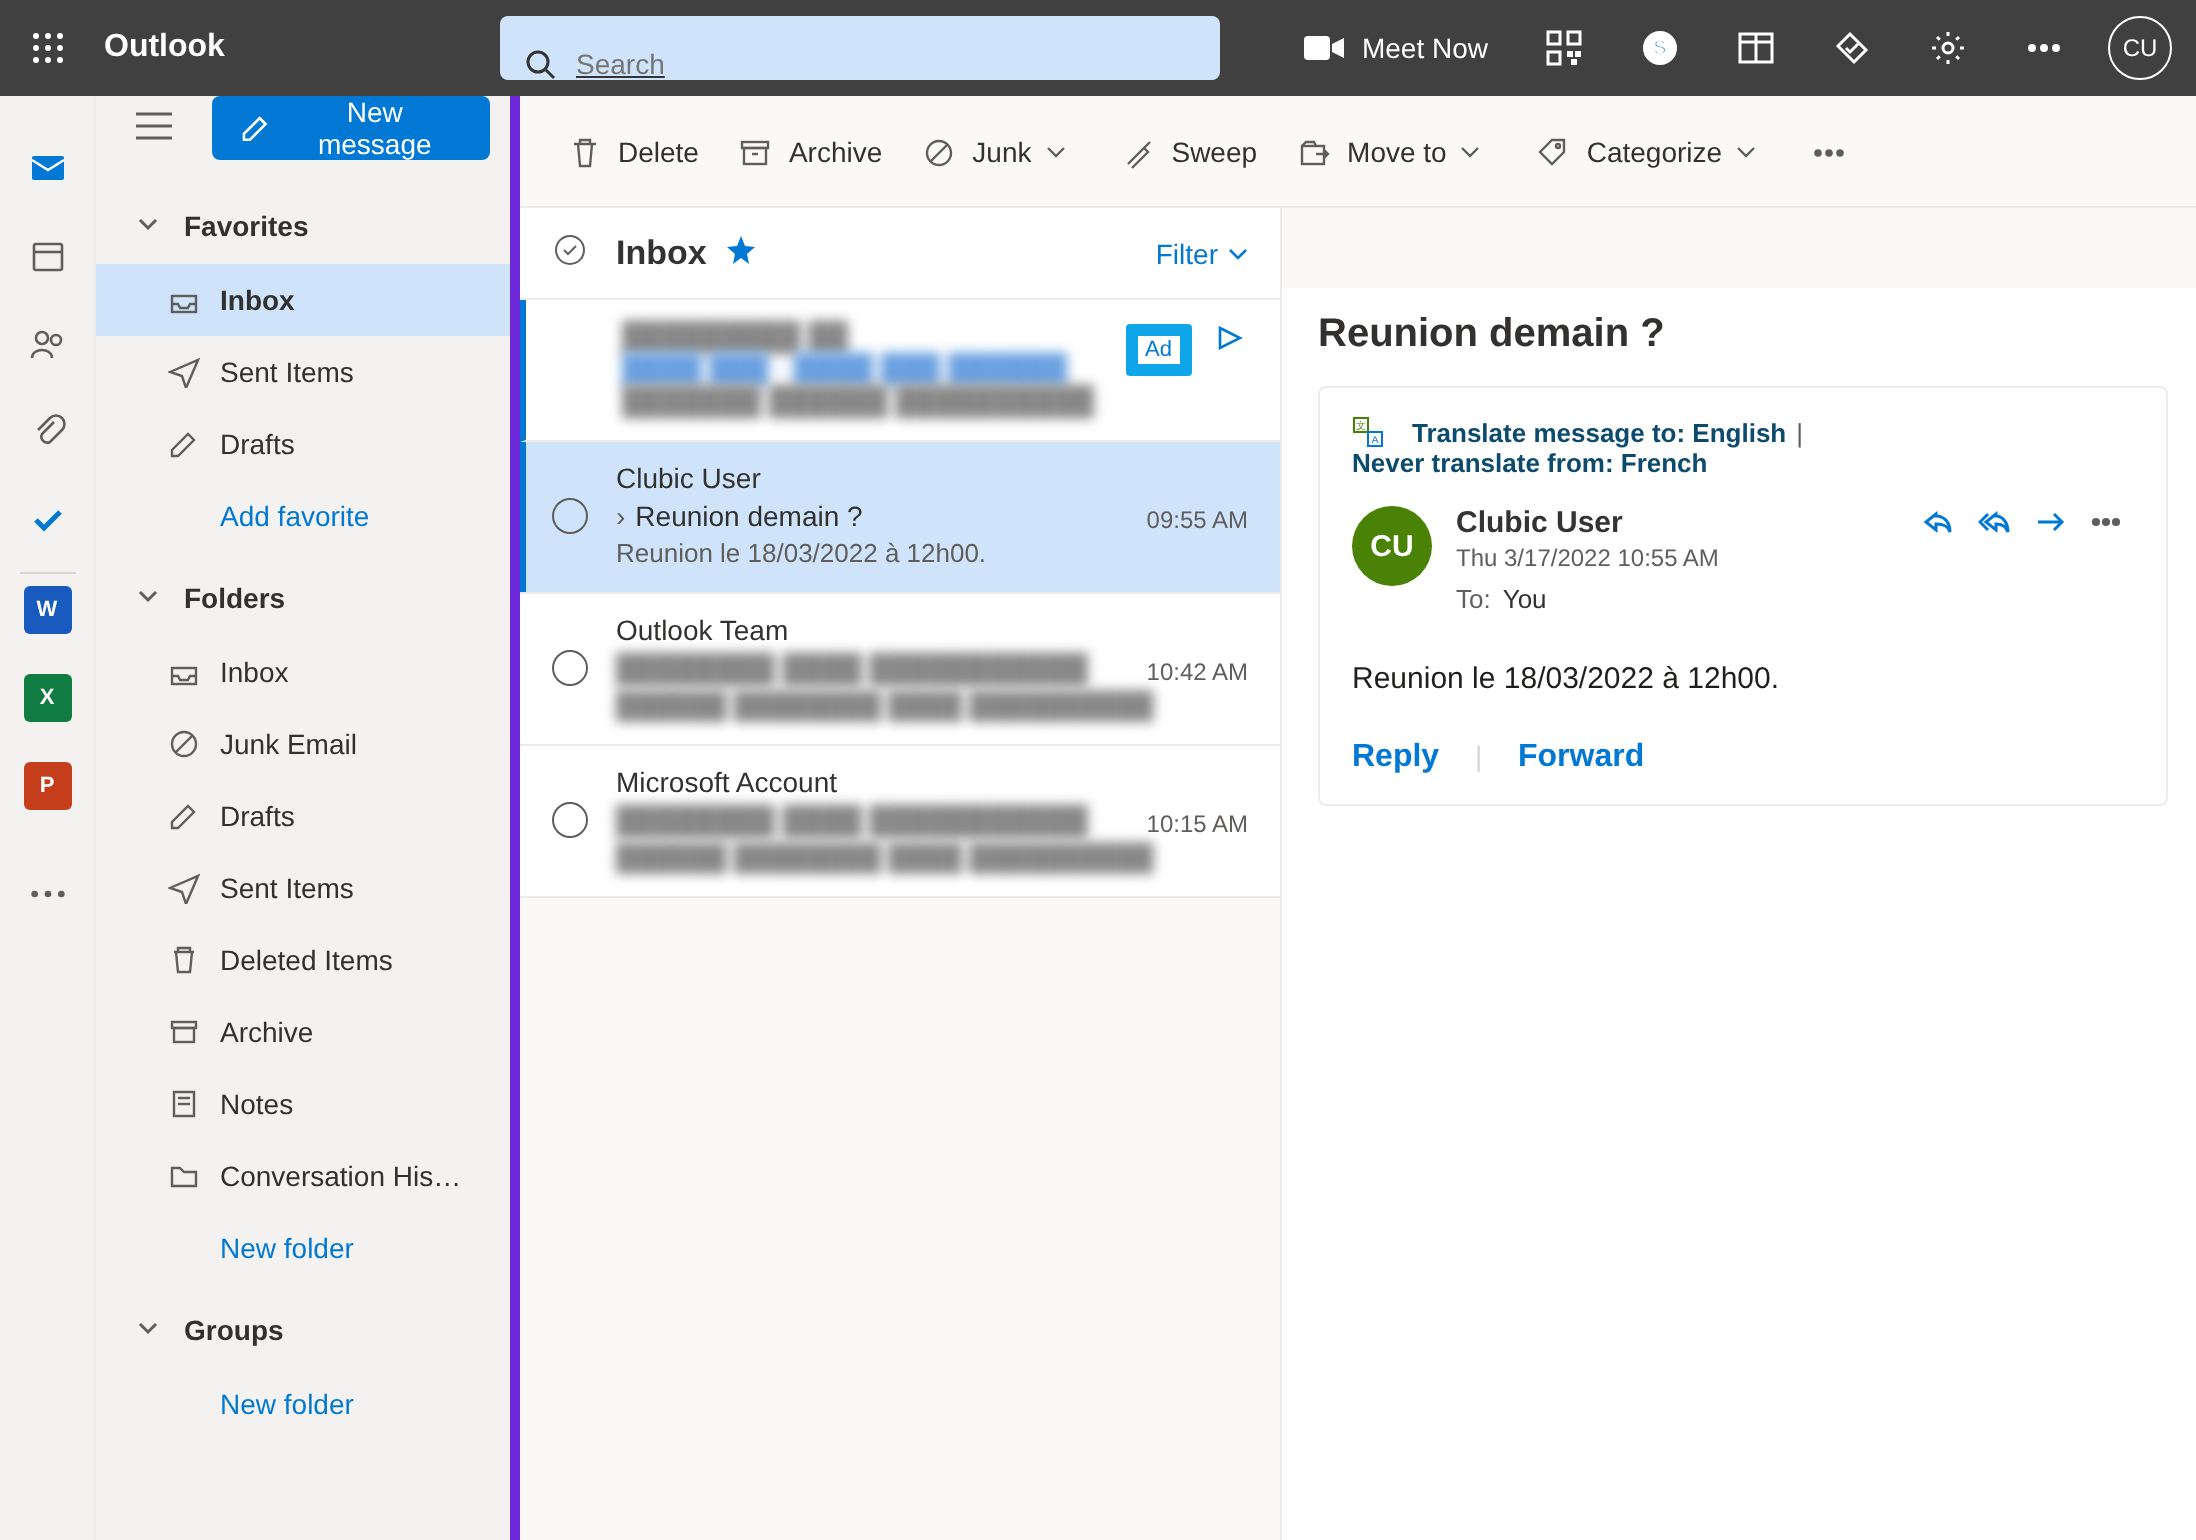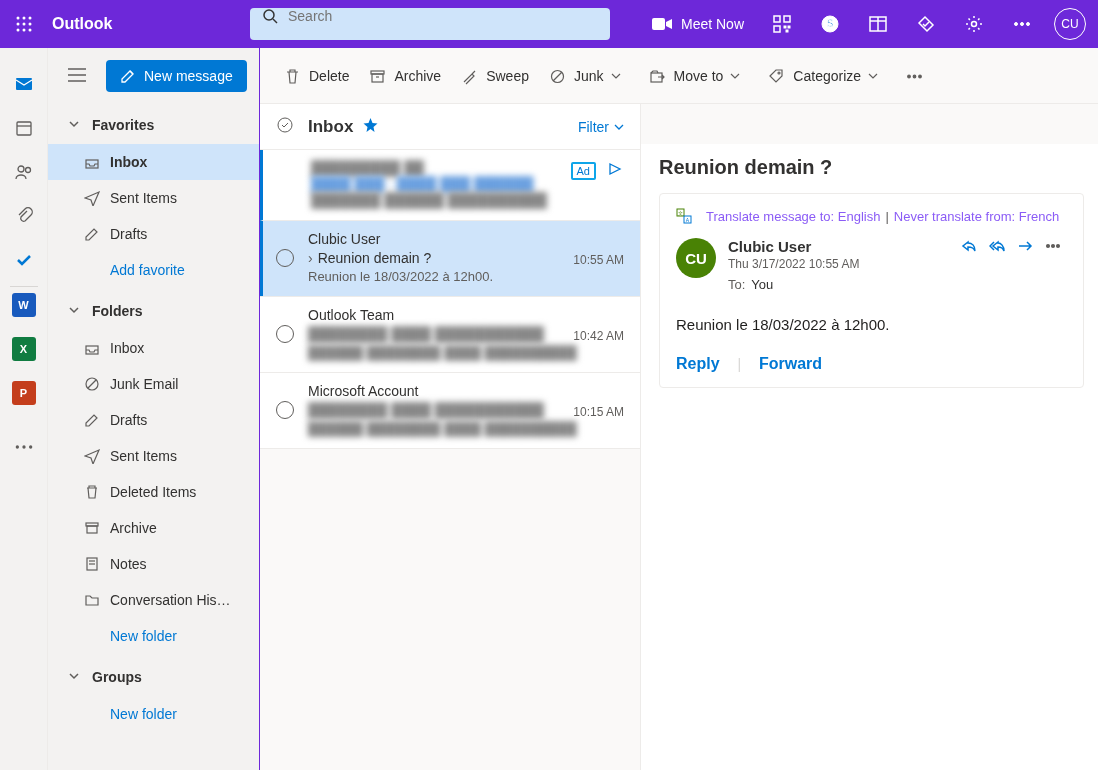--- a/index.html
+++ b/index.html
@@ -1,36 +1,36 @@
 <!DOCTYPE html>
 <html><head>
 <meta charset="utf-8">
 <style>
 *{box-sizing:border-box;margin:0;padding:0;font-family:"Segoe UI",Arial,sans-serif;}
 body{width:1098px;height:770px;overflow:hidden;background:#fff;font-size:14px;color:#333;}
-.header{height:48px;background:#6d28d9;display:flex;align-items:center;color:#fff;}
+.header{height:48px;background:#404040;display:flex;align-items:center;color:#fff;}
 .waffle{width:48px;display:flex;align-items:center;justify-content:center;}
 .waffle-grid{width:16px;height:16px;fill:#fff;}
 .brand{width:202px;padding-left:4px;font-size:16px;font-weight:600;}
-.search{width:360px;height:32px;background:#cfe4fa;border-radius:4px;display:flex;align-items:flex-start;padding:0 12px;color:#333;}
+.search{width:360px;height:32px;background:#cfe4fa;border-radius:4px;display:flex;align-items:flex-end;padding:0 12px;color:#333;text-decoration:underline;}
 .search svg{width:16px;height:16px;stroke:#333;margin-right:10px;}
 .hdr-right{margin-left:auto;display:flex;align-items:center;height:100%;}
 .hbtn{width:48px;height:48px;display:flex;align-items:center;justify-content:center;}
 .hbtn svg{width:18px;height:18px;fill:#fff;stroke:#fff;}
 .meet-btn{display:flex;align-items:center;padding:0 14px 0 8px;height:48px;font-size:14px;}
 .meet-btn svg{width:20px;height:14px;fill:#fff;margin-right:9px;}
 .avatar-hdr{width:32px;height:32px;border-radius:50%;border:1.5px solid #fff;display:flex;align-items:center;justify-content:center;font-size:12px;margin:0 12px 0 8px;background:transparent;}
 .main{display:flex;height:722px;}
 .leftrail{width:48px;background:#f3f2f1;border-right:1px solid #edebe9;display:flex;flex-direction:column;align-items:center;padding-top:14px;}
 .rail-ic{width:48px;height:44px;display:flex;align-items:center;justify-content:center;position:relative;}
 .rail-ic.active::before{content:"";position:absolute;left:0;top:8px;bottom:8px;width:0px;background:#0078d4;}
 .rail-ic svg{width:20px;height:20px;}
 .rail-sep{height:1px;width:28px;background:#d8d6d4;margin:4px 0 6px;}
 .app-tile{width:24px;height:24px;border-radius:3px;display:flex;align-items:center;justify-content:center;color:#fff;font-size:11px;font-weight:700;margin-bottom:20px;}
-.nav{width:212px;background:#f3f2f1;border-right:1px solid #6d28d9;padding-top:12px;}
+.nav{width:212px;background:#f3f2f1;border-right:5px solid #6d28d9;}
 .navrow1{display:flex;align-items:center;padding:0 10px 10px 20px;}
 .ham{margin-right:20px;}
 .ham svg{width:18px;height:14px;stroke:#605e5c;}
 .newmsg{background:#0078d4;color:#fff;border:none;border-radius:4px;height:32px;padding:0 14px;display:flex;align-items:center;font-size:14px;cursor:pointer;}
 .newmsg svg{width:16px;height:16px;fill:#fff;stroke:#fff;margin-right:8px;}
 .sect-hd{display:flex;align-items:center;height:38px;padding-left:20px;font-weight:600;color:#323130;margin-top:4px;}
 .chev{margin-right:12px;}
 .chev svg{width:12px;height:12px;stroke:#605e5c;fill:none;stroke-width:1.5;}
 .nav-item{display:flex;align-items:center;height:36px;padding-left:36px;color:#323130;cursor:pointer;}
 .nav-item.sel{background:#cfe4fa;font-weight:600;}
@@ -54,31 +54,31 @@
 .msg{background:#fff;border-bottom:1px solid #edebe9;padding:10px 16px 12px 48px;position:relative;cursor:pointer;}
 .msg.sel{background:#cfe4fa;}
 .msg.sel::before{content:"";position:absolute;left:0;top:0;bottom:0;width:3px;background:#0078d4;}
 .msg .sender{font-size:14px;color:#323130;margin-bottom:3px;}
 .msg .subj{font-size:14px;color:#323130;margin-bottom:3px;}
 .msg .subj .sm-chev{color:#605e5c;margin-right:5px;}
 .msg .prev{font-size:13px;color:#605e5c;}
 .msg .time{position:absolute;right:16px;top:32px;font-size:12px;color:#605e5c;}
 .msg .radio{position:absolute;left:16px;top:28px;width:18px;height:18px;border:1px solid #605e5c;border-radius:50%;}
 .msg .blur{filter:blur(3px);user-select:none;color:#888;}
-.ad-chip{position:absolute;right:44px;top:12px;border:2px solid #0ea5e9;color:#0078d4;font-size:11px;padding:1px 4px;border-radius:2px;}
+.ad-chip{position:absolute;right:44px;top:12px;border:6px solid #0ea5e9;color:#0078d4;font-size:11px;padding:1px 4px;border-radius:2px;}
 .ad-tri{position:absolute;right:18px;top:12px;}
 .ad-tri svg{width:14px;height:14px;stroke:#0078d4;fill:none;}
 .readpane{flex:1;background:#fff;padding:12px 14px 0 18px;position:relative;}
 .rp-tools{position:absolute;top:0;left:0;right:0;height:40px;background:#faf9f8;}
 .rp-body{padding-top:40px;}
 .rp-subj{font-size:20px;font-weight:600;color:#323130;margin-bottom:14px;}
 .card{border:1px solid #edebe9;border-radius:4px;padding:14px 16px;}
 .trn{font-size:13px;margin-bottom:14px;display:flex;align-items:center;flex-wrap:wrap;}
 .trn svg{width:16px;height:16px;margin-right:14px;}
-.trn .lnk{color:#8b5cf6;cursor:pointer;}
+.trn .lnk{color:#0c4a6e;cursor:pointer;font-weight:bold;}
 .trn .sep{color:#605e5c;margin:0 5px;}
 .mhdr{display:flex;}
 .av{width:40px;height:40px;border-radius:50%;background:#498205;color:#fff;display:flex;align-items:center;justify-content:center;font-size:15px;font-weight:600;margin-right:12px;flex-shrink:0;}
 .mhd-txt{flex:1;}
 .mname{font-size:15px;font-weight:600;}
 .mdate{font-size:12px;color:#605e5c;margin-top:2px;}
 .mto{font-size:13px;color:#323130;margin-top:6px;}
 .mto .lbl{color:#605e5c;margin-right:6px;}
 .mactions{display:flex;}
 .mactions .mi{width:28px;display:flex;justify-content:center;}
@@ -360,33 +360,33 @@
       <div class="cmd">
           <svg viewBox="0 0 17 17">
             <rect x="2" y="3" width="13" height="3"></rect>
             <rect x="3" y="6" width="11" height="8"></rect>
             <line x1="7" y1="9" x2="10" y2="9"></line>
           </svg>
           <span>Archive</span>
         </div>
       <div class="cmd">
           <svg viewBox="0 0 17 17">
-            <path d="M3 14l8-8 2 2-8 8M11 6l3-3"></path>
-          </svg>
-          <span>Sweep</span>
-        </div>
-      <div class="cmd">
-          <svg viewBox="0 0 17 17">
             <circle cx="8.5" cy="8.5" r="6"></circle>
             <line x1="4" y1="13" x2="13" y2="4"></line>
           </svg>
           <span>Junk</span>
           <svg class="dd" viewBox="0 0 10 10">
             <path d="M1 3l4 4 4-4" fill="none" stroke="#605e5c"></path>
           </svg>
+        </div>
+      <div class="cmd">
+          <svg viewBox="0 0 17 17">
+            <path d="M3 14l8-8 2 2-8 8M11 6l3-3"></path>
+          </svg>
+          <span>Sweep</span>
         </div>
       <div class="cmd">
           <svg viewBox="0 0 17 17">
             <rect x="2" y="5" width="11" height="9"></rect>
             <path d="M2 5l2-2h4l1 2M9 9h6m-2-2 2 2-2 2"></path>
           </svg>
           <span>Move to</span>
           <svg class="dd" viewBox="0 0 10 10">
             <path d="M1 3l4 4 4-4" fill="none" stroke="#605e5c"></path>
           </svg>
@@ -436,21 +436,21 @@
           <div class="ad-tri"><svg viewBox="0 0 14 14">
                 <path d="M2 2l10 5-10 5z" stroke-width="1.3"></path>
               </svg></div>
         </div>
         <div id="msg-items">
 <div class="msg sel">
   <div class="radio"></div>
   <div class="sender">Clubic User</div>
   <div class="subj"><span class="sm-chev">›</span>Reunion demain ?</div>
   <div class="prev">Reunion le 18/03/2022 à 12h00.</div>
-  <div class="time">10:55 AM</div>
+  <div class="time">09:55 AM</div>
 </div>
 <div class="msg ">
   <div class="radio"></div>
   <div class="sender">Outlook Team</div>
   <div class="subj"><span class="blur">████████ ████ ███████████</span></div>
   <div class="prev"><span class="blur">██████ ████████ ████ ██████████</span></div>
   <div class="time">10:42 AM</div>
 </div>
 <div class="msg ">
   <div class="radio"></div>

